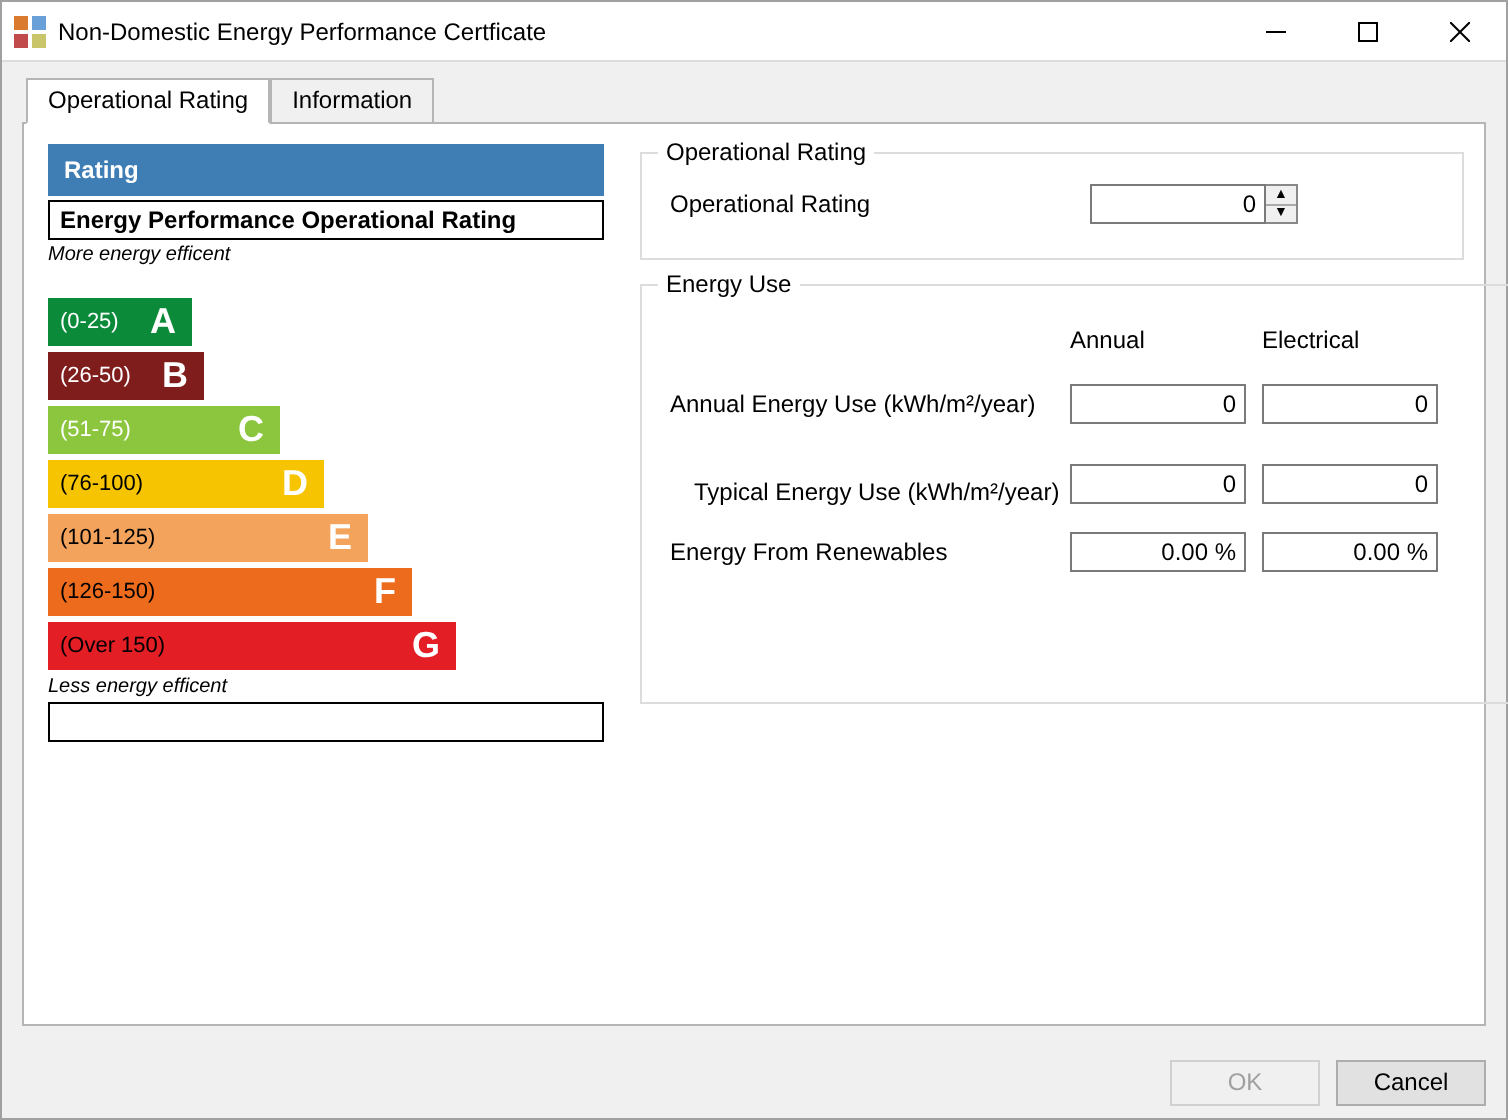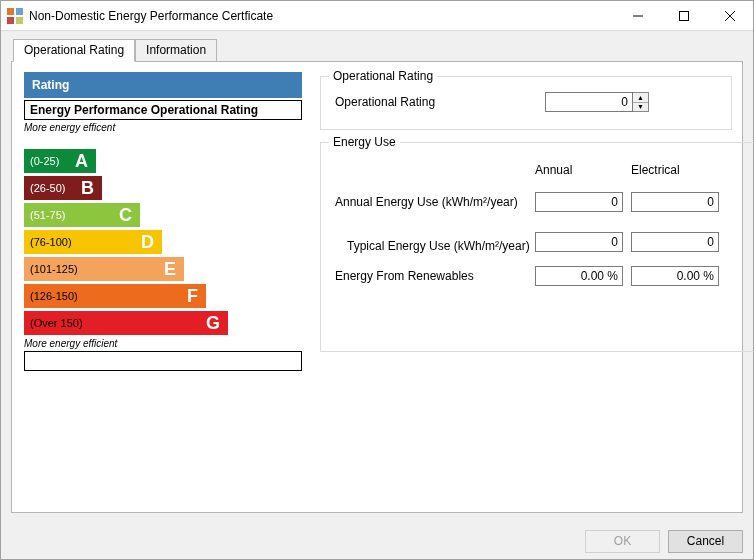--- a/index.html
+++ b/index.html
@@ -234,21 +234,21 @@
           </div>
           <div class="bar" style="background:#ed6b1c;width:182px;color:#000">
             <span>(126-150)</span>
             <span class="letter" style="color:#fff">F</span>
           </div>
           <div class="bar g" style="background:#e31e24;width:204px;color:#000">
             <span>(Over 150)</span>
             <span class="letter">G</span>
           </div>
         </div>
-        <div class="less-eff">More energy efficient</div>
+        <div class="less-eff">Less energy efficent</div>
         <div class="blank-box"></div>
       </div>
 
       <div class="groupbox gb-op">
         <div class="legend">Operational Rating</div>
         <div class="row" style="left:14px; top:18px;">
           <span class="lbl">Operational Rating</span>
         </div>
         <div class="row" style="left:224px; top:15px;">
           <input class="num-input" value="0" style="">

